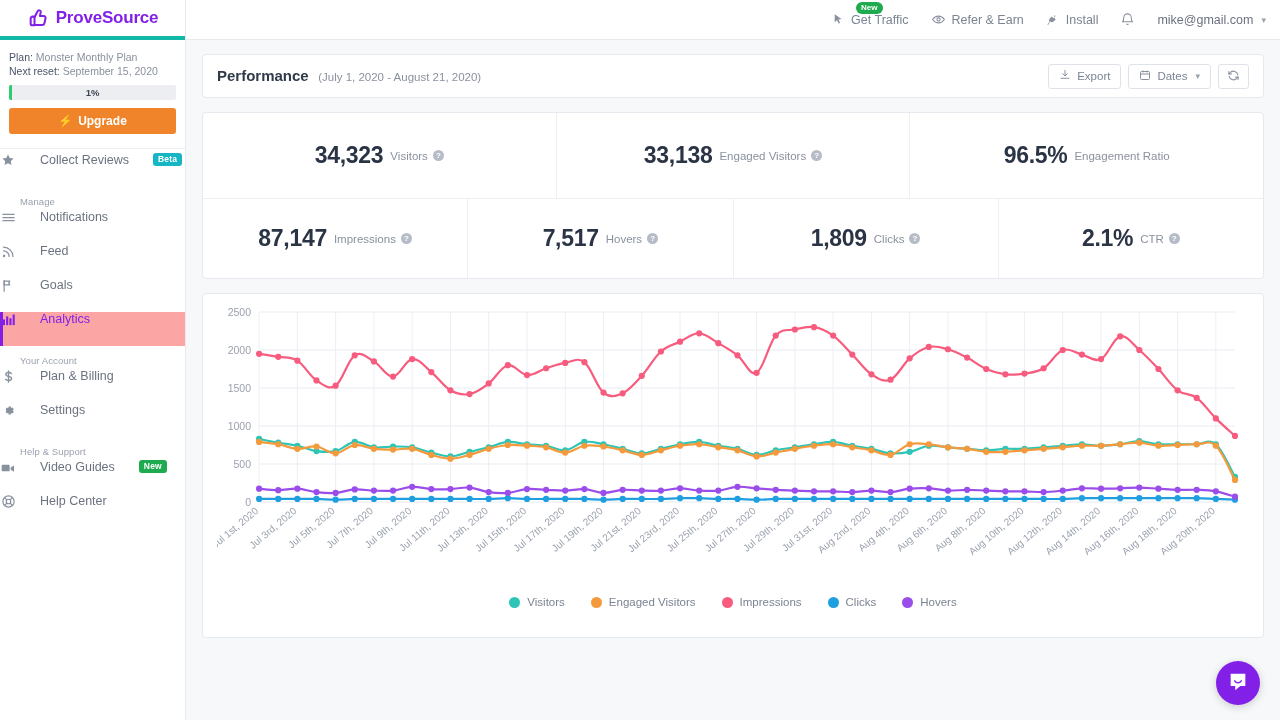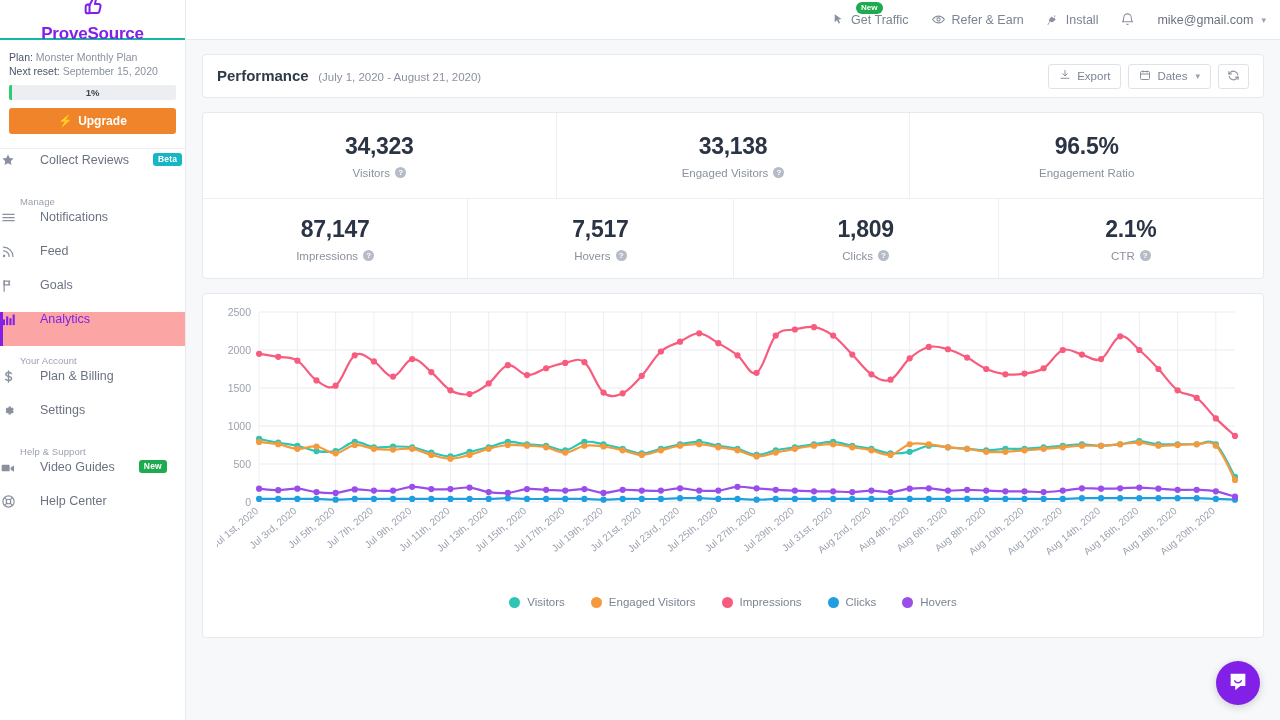--- a/index.html
+++ b/index.html
@@ -14,22 +14,21 @@
 
   
   .sidebar {
     width: 186px; height: 720px; background: #ffffff;
     border-right: 1px solid #e8eaee;
     flex: 0 0 186px; position: relative;
   }
   .brand {
     height: 40px; display: flex; align-items: center;
     justify-content: center; gap: 7px;
-    border-bottom: 2px solid #14b8a6;
-    flex-direction: column;
+    border-bottom: 4px solid #14b8a6;
   }
   .brand-logo { width: 22px; height: 22px; display: block; }
   .brand-name {
     font-size: 17px; font-weight: bold; color: #8220e8;
     letter-spacing: -0.2px;
   }
   .plan-box { padding: 10px 9px 8px 9px; }
   .plan-line { font-size: 10.5px; color: #8a919e; line-height: 14px; white-space: nowrap; }
   .plan-line b { color: #4a5568; font-weight: normal; }
   .progress-wrap {
@@ -118,21 +117,21 @@
     font-family: "Liberation Sans", sans-serif;
   }
   .btn.icon-only { padding: 0 8px; }
 
   
   .stats-card { margin-bottom: 14px; overflow: hidden; }
   .stats-row { display: flex; }
   .stats-row.top > .stat { height: 85px; }
   .stats-row.bottom > .stat { height: 80px; border-top: 1px solid #edeff3; }
   .stat {
-    flex: 1 1 0; display: flex; flex-direction: column;
+    flex: 1 1 0; display: flex; flex-direction: row;
     align-items: center; justify-content: center; gap: 7px;
     border-right: 1px solid #edeff3; min-width: 0;
   }
   .stat:last-child { border-right: none; }
   .stat-value { font-size: 23px; font-weight: bold; color: #2b3445; letter-spacing: -0.3px; }
   .stat-label { font-size: 11.5px; color: #8a919e; display: flex; align-items: center; gap: 5px; }
   .qmark {
     width: 11px; height: 11px; border-radius: 50%; background: #b6bcc7;
     color: #fff; font-size: 8px; font-weight: bold; display: inline-flex;
     align-items: center; justify-content: center; line-height: 1;

